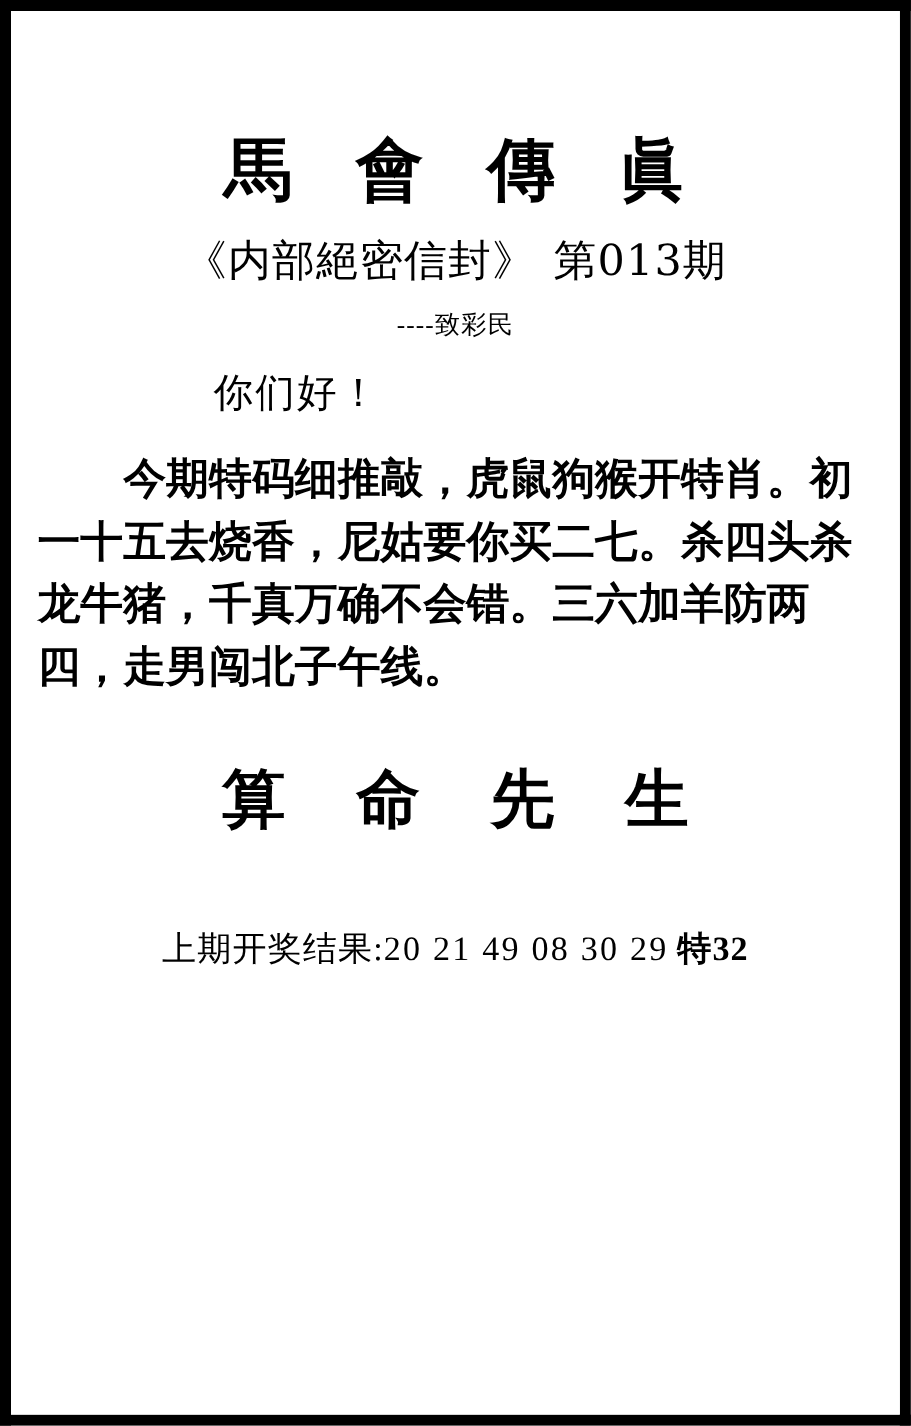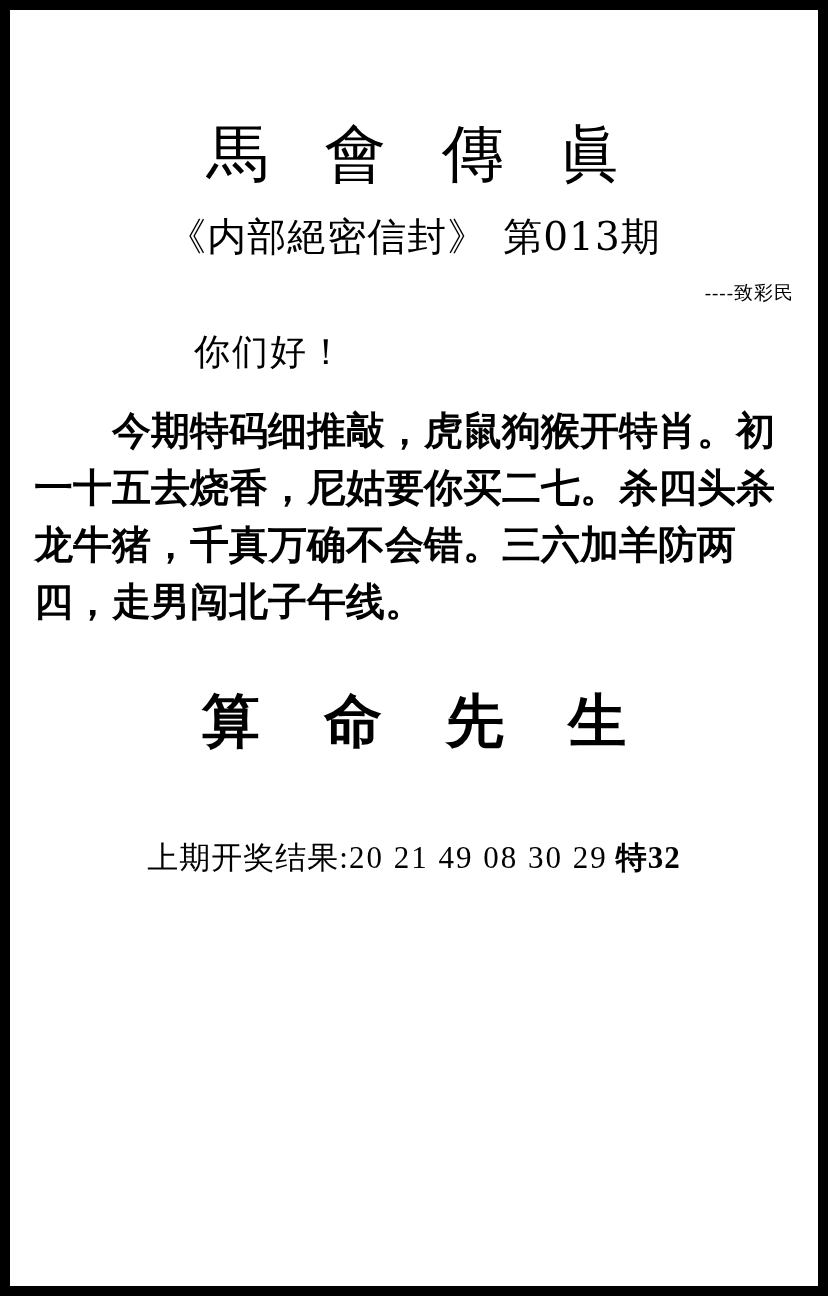--- a/index.html
+++ b/index.html
@@ -71,41 +71,41 @@
     user-select: none;
   }
   .inner {
     position: relative;
     z-index: 1;
     padding: 0 24px;
   }
   .title {
     text-align: center;
     font-size: 62px;
-    font-weight: normal;
+    font-weight: bold;
     letter-spacing: 18px;
     margin-top: 110px;
     line-height: 1.1;
     font-family: "DejaVu Serif", serif;
     text-indent: 18px;
   }
   .subtitle {
     text-align: center;
     font-size: 39px;
     margin-top: 22px;
     letter-spacing: 1px;
     font-family: "DejaVu Serif", serif;
   }
   .subtitle .issue {
     margin-left: 16px;
     font-family: "DejaVu Serif", serif;
   }
   .dedication {
-    text-align: right;
-    font-size: 19px;
+    text-align: center;
+    font-size: 23px;
     margin-top: 16px;
     letter-spacing: 1px;
   }
   .salutation {
     font-size: 36px;
     margin-top: 40px;
     margin-left: 54px;
     letter-spacing: 2px;
   }
   .greeting {

